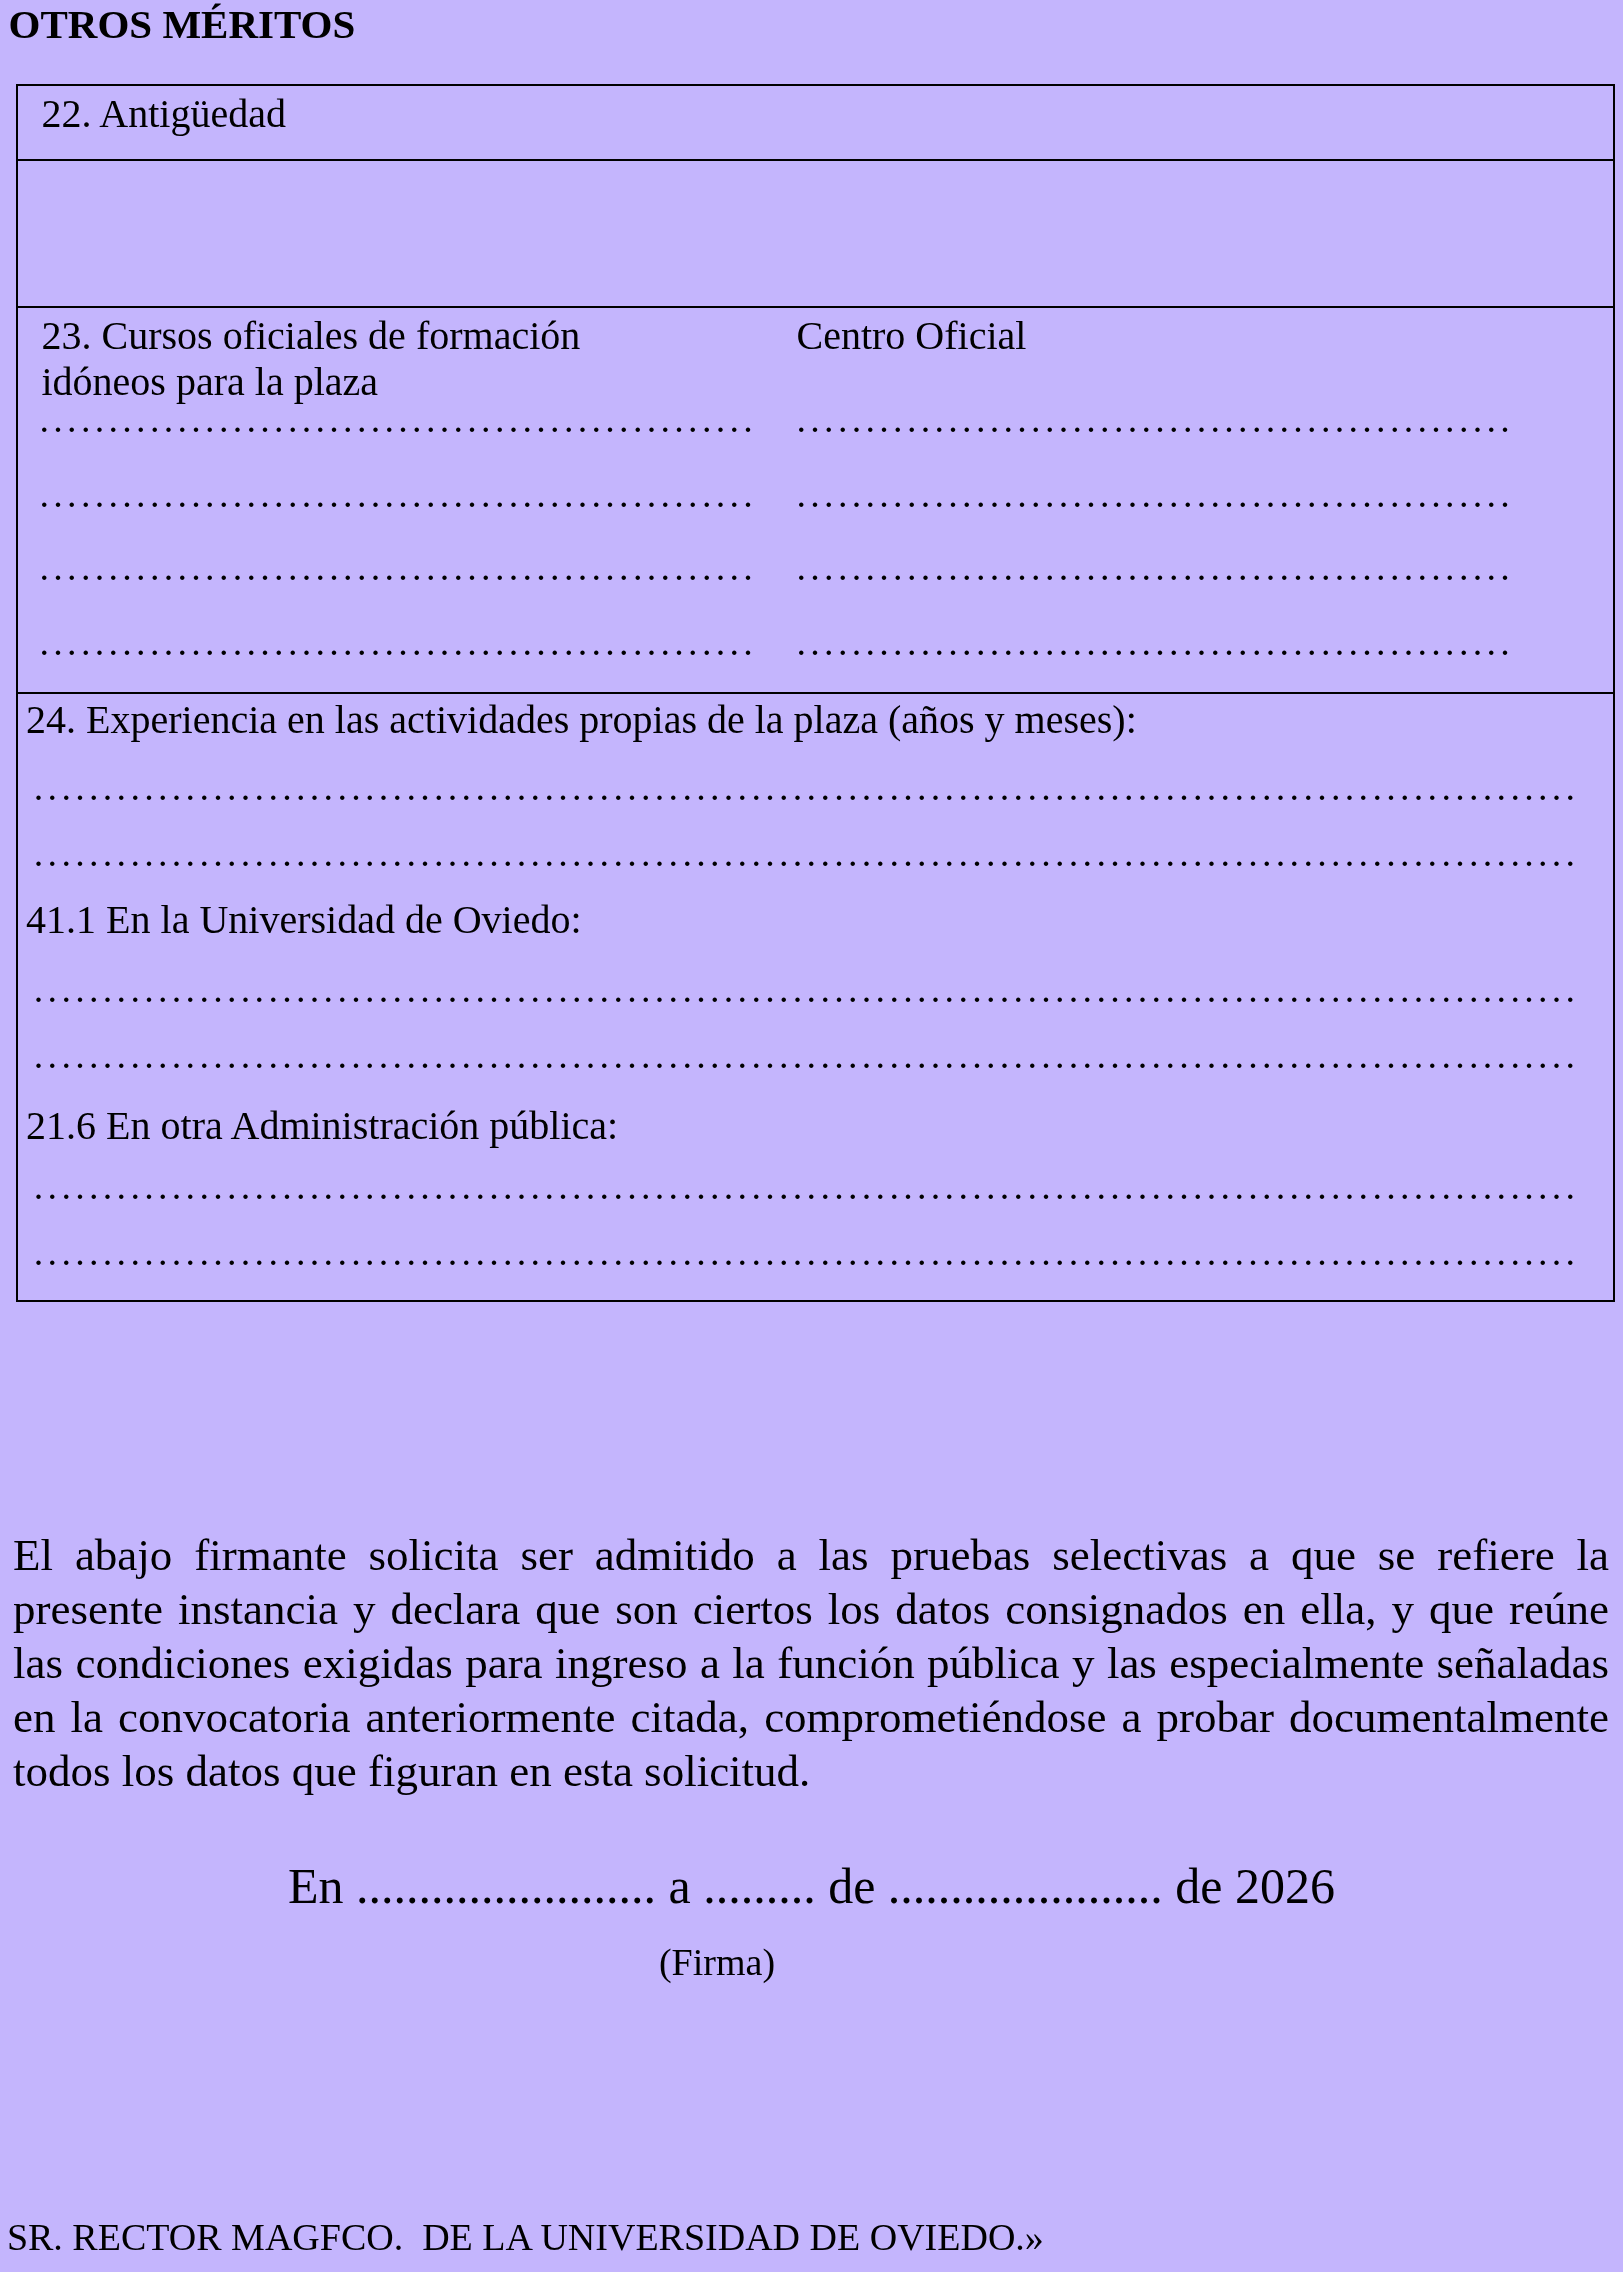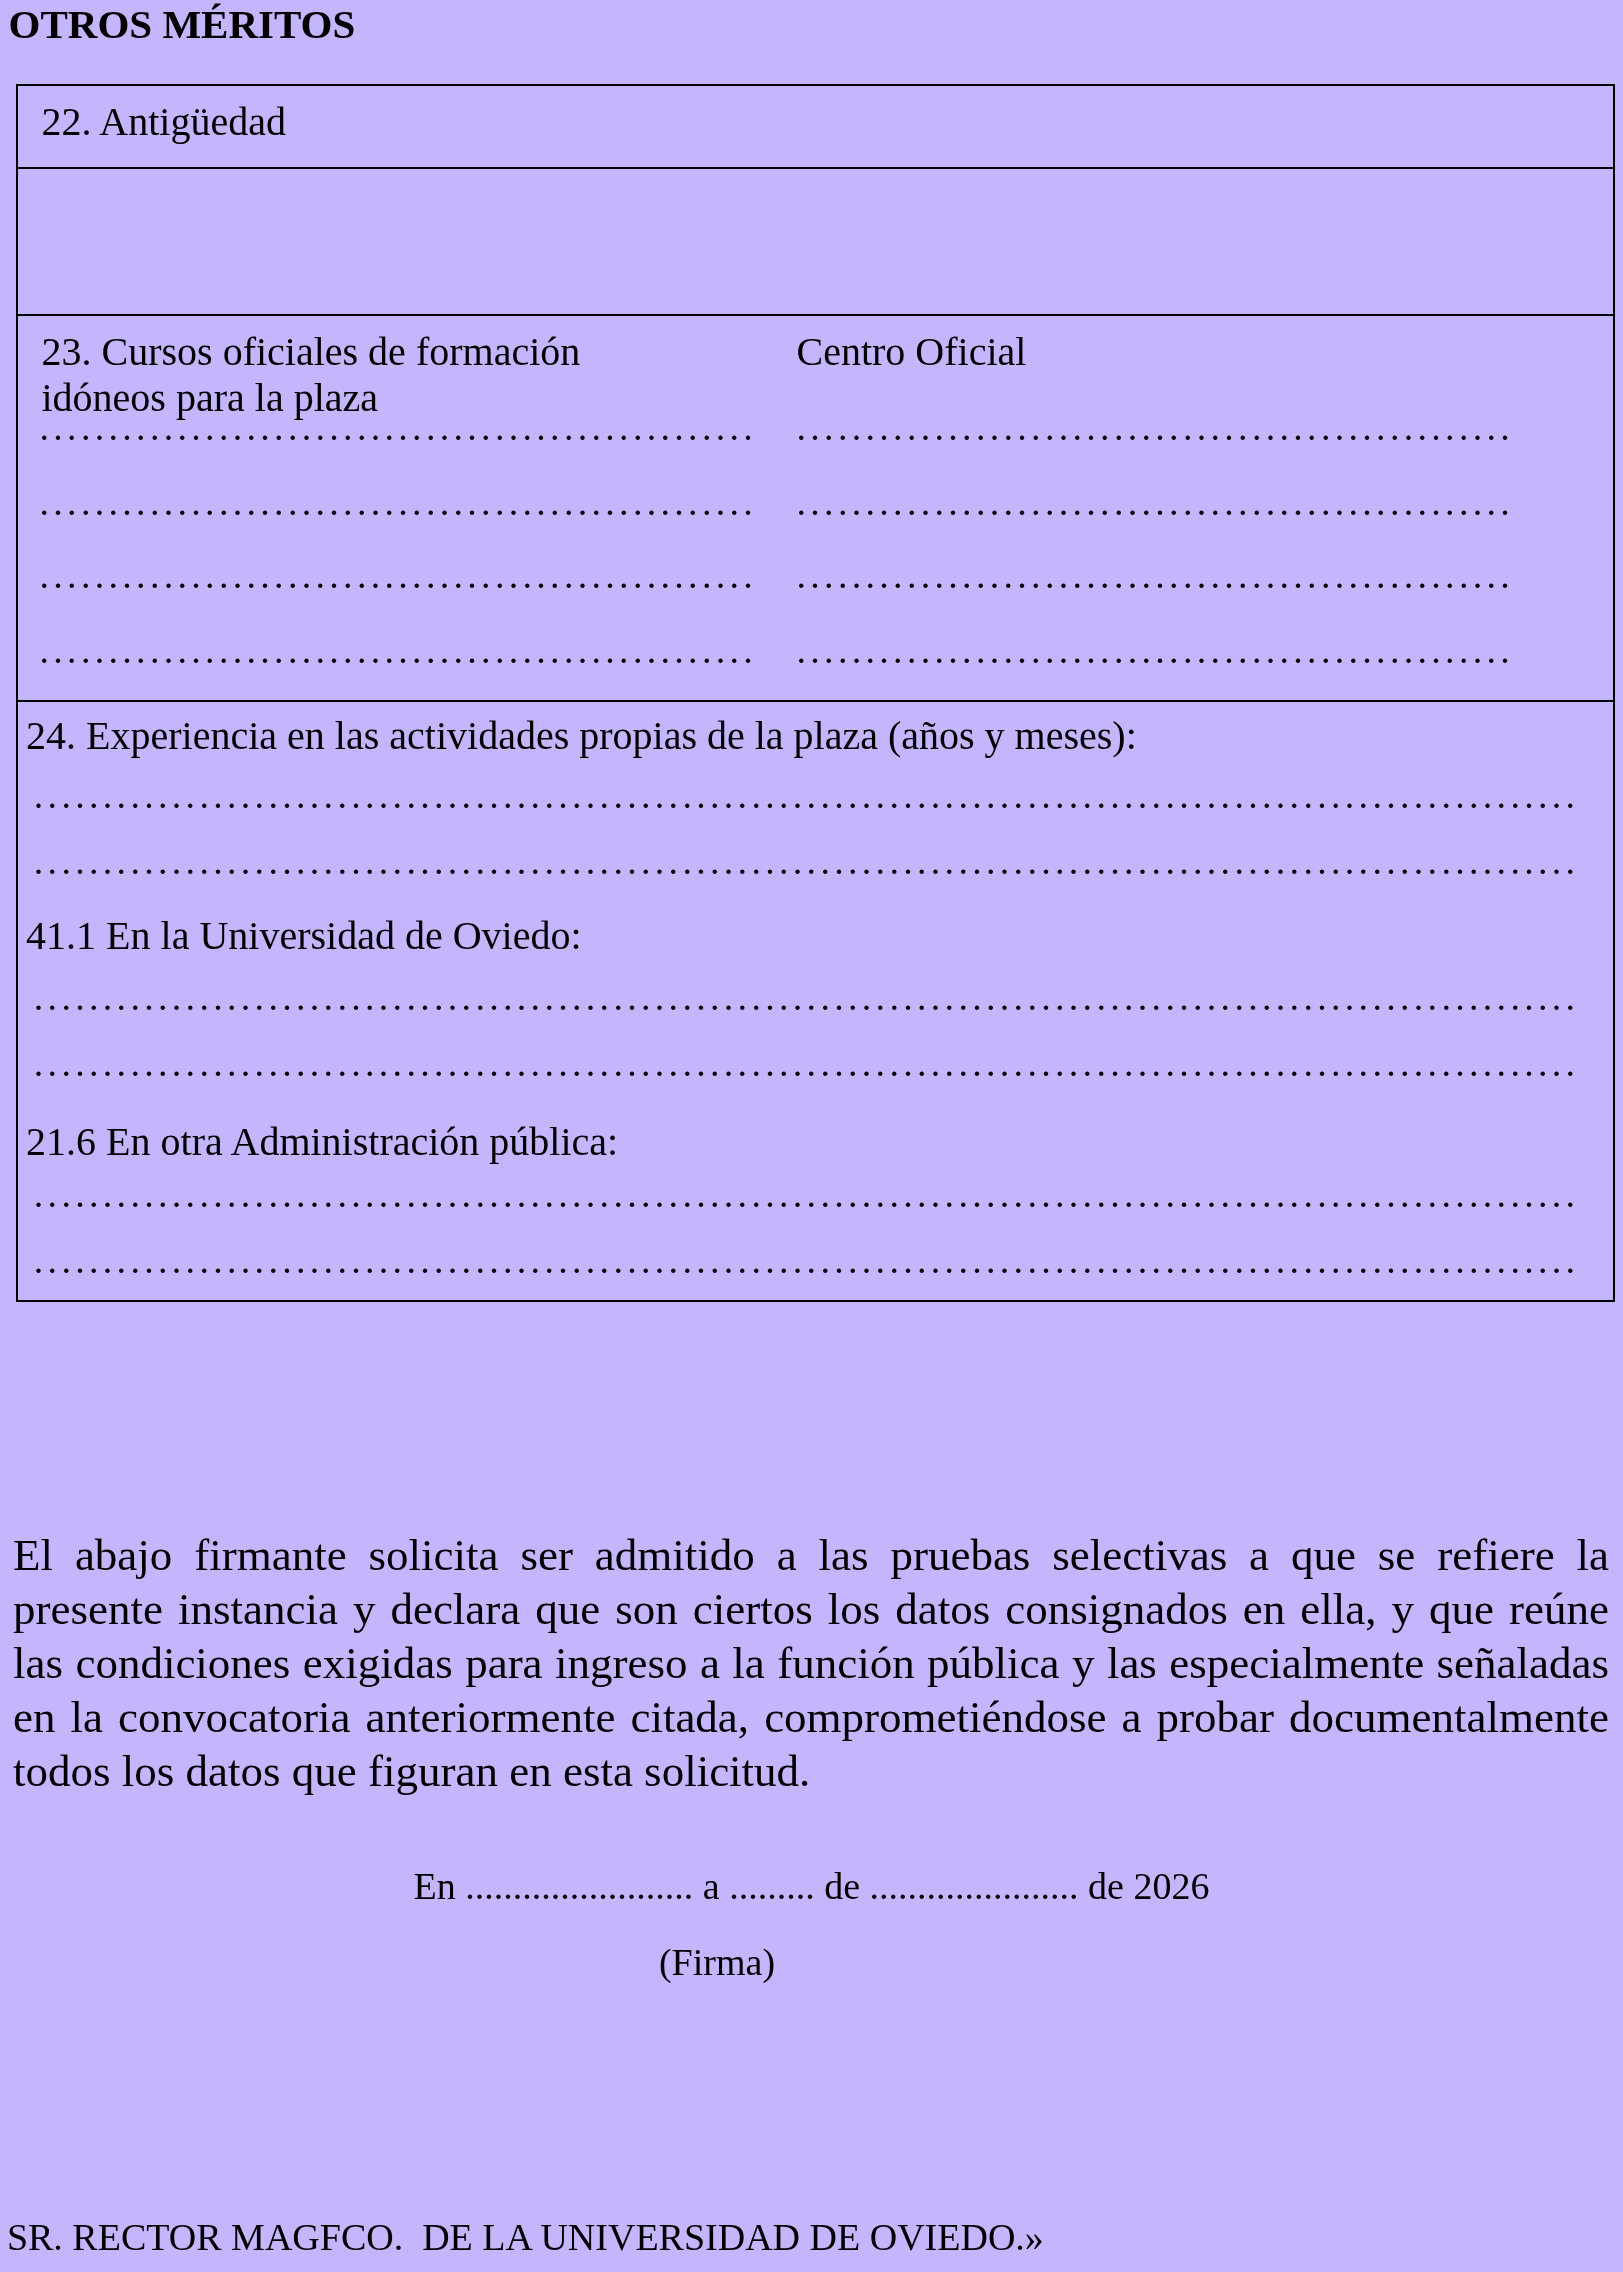--- a/index.html
+++ b/index.html
@@ -37,21 +37,20 @@
   }
   .trow { position: relative; width: 100%; }
   .trow + .trow { border-top: 2.6px solid #000000; }
   .row-22 { height: 73px; }
   .row-empty { height: 147px; }
   .row-23 { height: 386px; }
   .row-24 { height: 599px; }
   .cell-label {
     font-size: 40px;
     line-height: 46px;
-    margin-top: 8px;
   }
   .row-22 .cell-label {
     padding-left: 24px;
     padding-top: 5.2px;
   }
   .abs { position: absolute; }
   .dots {
     font-size: 38px;
     line-height: 38px;
     letter-spacing: 4.3px;
@@ -68,21 +67,21 @@
     font-size: 45px;
     line-height: 54px;
     text-align: justify;
   }
   .date-line {
     position: absolute;
     left: 0;
     top: 1866px;
     width: 1623px;
     text-align: center;
-    font-size: 38px;
+    font-size: 50px;
     line-height: 41px;
     white-space: pre;
   }
   .firma-line {
     position: absolute;
     left: 8px;
     top: 1942px;
     width: 1418px;
     text-align: center;
     font-size: 38px;

